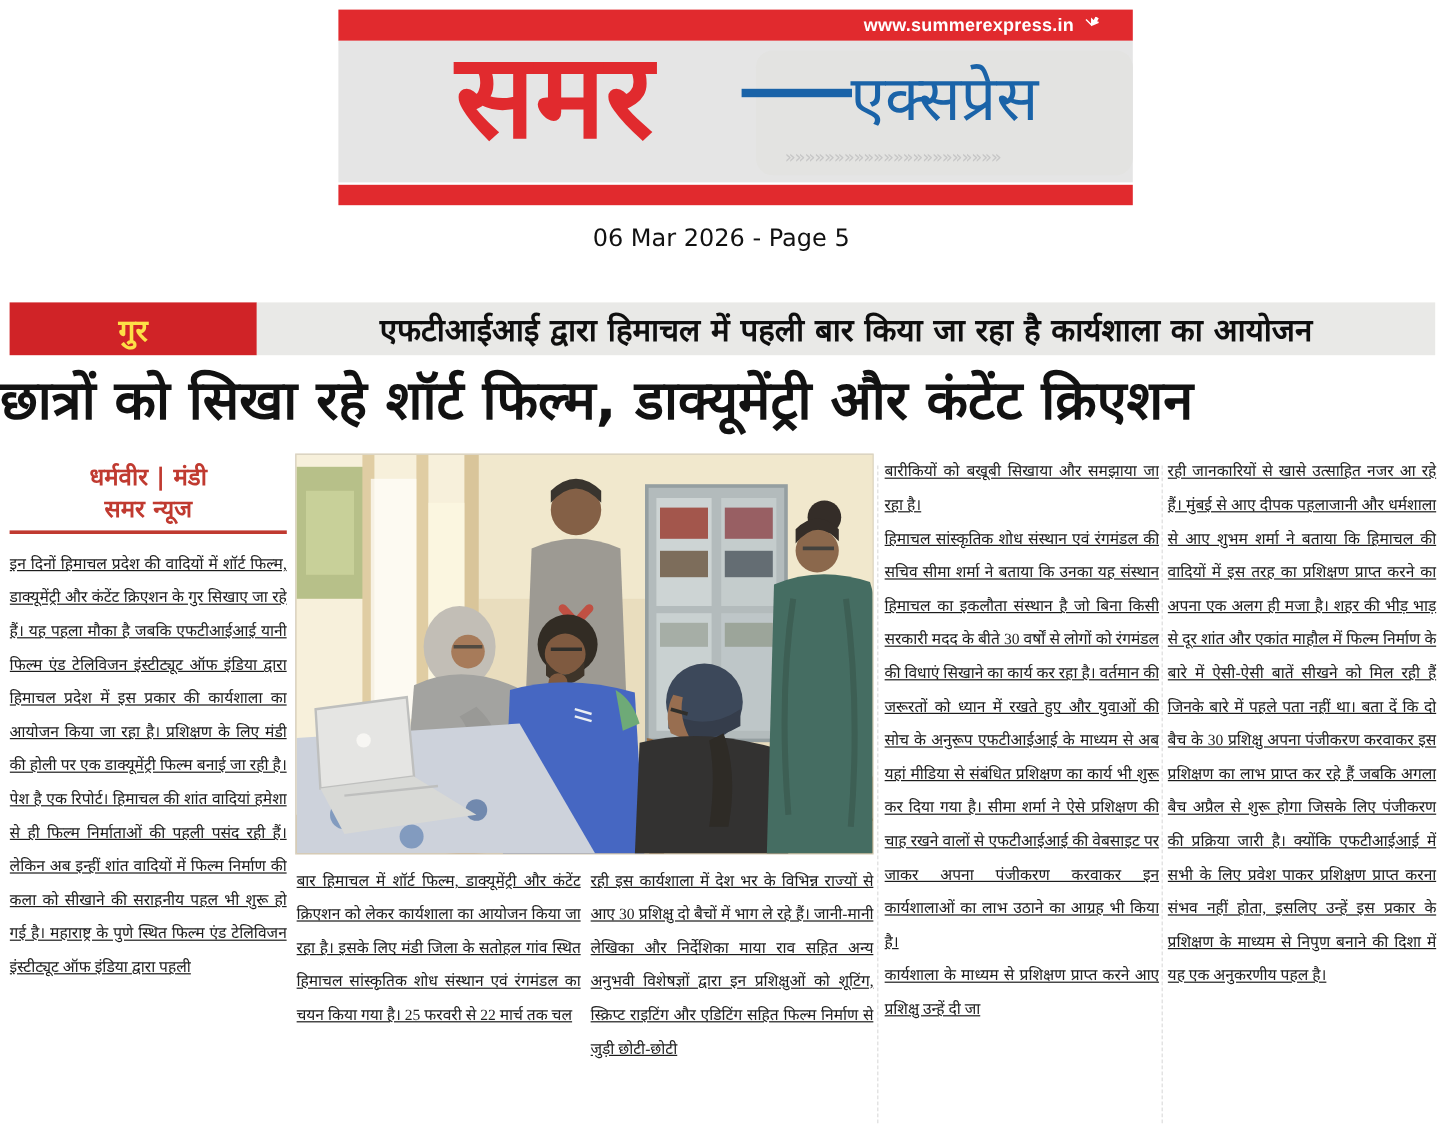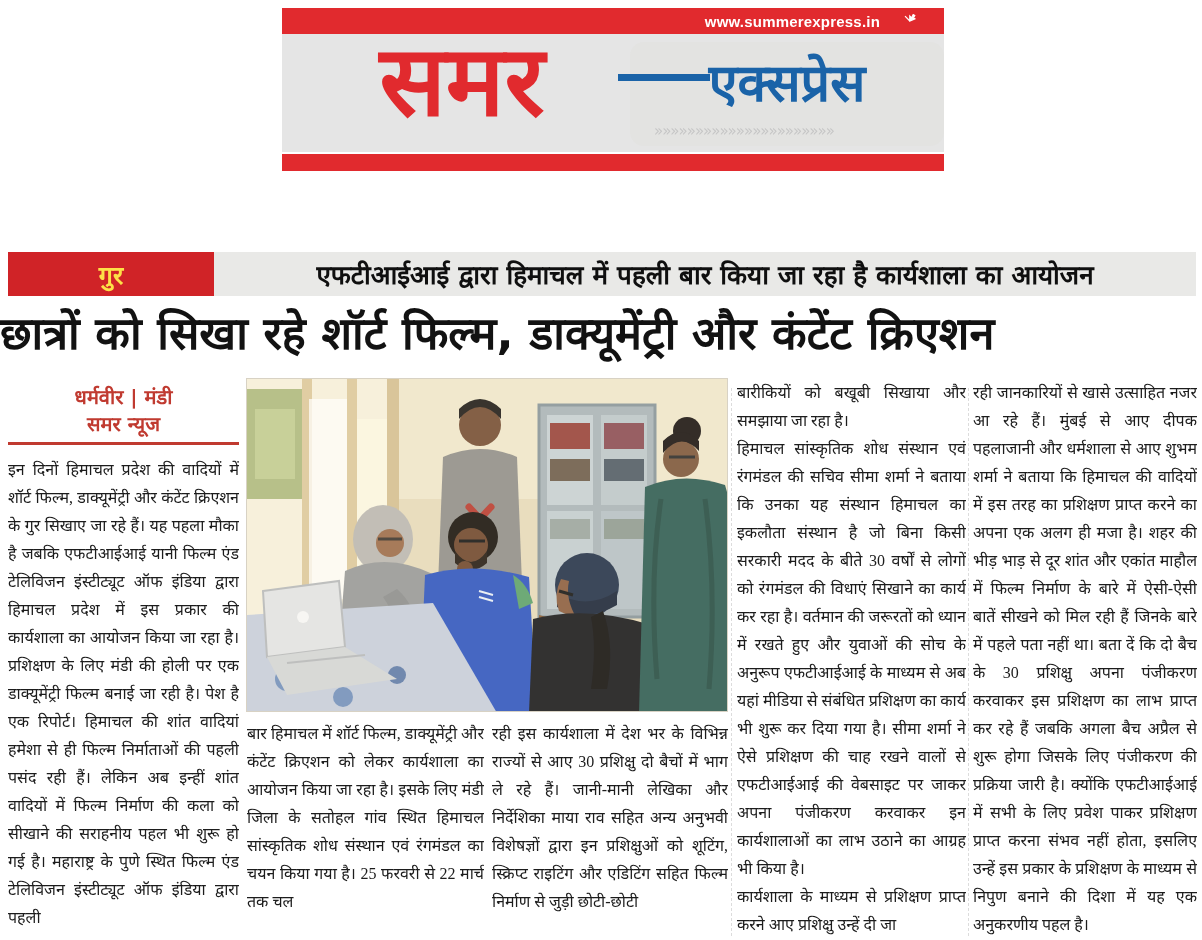--- a/index.html
+++ b/index.html
@@ -3,32 +3,32 @@
 <meta charset="utf-8">
 <style>
   * { margin:0; padding:0; box-sizing:border-box; }
   html,body { width:1202px; height:940px; background:#ffffff; overflow:hidden;
               font-family:"Liberation Serif","DejaVu Serif",serif; }
   .abs { position:absolute; }
 
   
   #masthead { left:282px; top:8px; width:662px; height:162px; }
   .m-topbar { position:absolute; left:0; top:0; width:662px; height:26px; background:#e12a2e;
-              display:flex; align-items:center; justify-content:flex-end; padding-right:26px; gap:24px; }
+              display:flex; align-items:center; justify-content:flex-end; padding-right:26px; gap:9px; }
   .m-url { color:#ffffff; font-family:"Liberation Sans","DejaVu Sans",sans-serif;
            font-weight:bold; font-size:15px; letter-spacing:.2px; }
   .m-mid { position:absolute; left:0; top:26px; width:662px; height:118px; background:#e5e5e5; }
   .m-title { position:absolute; left:4px; top:-12px; width:352px; text-align:center;
              color:#e12a2e; font-weight:800; font-size:98px; line-height:118px;
              font-family:"DejaVu Sans","Liberation Sans",sans-serif; }
   .m-subbox { position:absolute; left:348px; top:8px; width:314px; height:104px;
               background:#e3e3e1; border-radius:14px; }
   .m-shiro { position:absolute; left:-12px; top:32px; width:92px; height:7px; background:#1a63a8; }
   .m-sub { position:absolute; left:0; top:10px; width:314px; text-align:center; color:#1a63a8;
-           font-weight:700; font-size:52px; line-height:62px;
+           font-weight:400; font-size:52px; line-height:62px;
            font-family:"DejaVu Sans","Liberation Sans",sans-serif; }
   .m-chev { position:absolute; left:24px; bottom:6px; color:#c6c6c6; font-size:15px;
             letter-spacing:-1px; font-family:"DejaVu Sans",sans-serif; white-space:nowrap; }
   .m-botbar { position:absolute; left:0; top:146px; width:662px; height:17px; background:#e12a2e; }
 
   
   #epaper-block { left:0; top:186px; width:1202px; text-align:center; color:#111;
                   font-family:"DejaVu Sans","Liberation Sans",sans-serif;
                   font-size:20px; line-height:24px; }
 
@@ -50,22 +50,22 @@
   #byline-block { left:8px; top:384px; width:231px; text-align:center; color:#c03a30;
                   font-weight:bold; font-size:20px; line-height:27px;
                   font-family:"DejaVu Sans","Liberation Sans",sans-serif; }
   #byline-rule { left:8px; top:442px; width:231px; height:3px; background:#c03a30; }
 
   
   #photo-frame { left:246px; top:378px; width:482px; height:334px; border:1px solid #d8d2c4;
                  overflow:hidden; background:#e8ddc2; }
 
   
-  .bodycol { position:absolute; color:#1c1c1c; font-size:16px; line-height:28px;
-             text-align:justify; overflow:hidden; }
+  .bodycol { position:absolute; color:#1c1c1c; font-size:13px; line-height:28px;
+             text-align:justify; overflow:hidden;text-decoration:underline; }
   .bodycol p { margin:0; }
   #col1 { left:8px;   top:456px; width:231px; height:484px; }
   #col2 { left:247px; top:720px; width:237px; height:220px; }
   #col3 { left:492px; top:720px; width:236px; height:220px; }
   #col4 { left:737px; top:379px; width:229px; height:561px; }
   #col5 { left:973px; top:379px; width:224px; height:561px; }
   .colsep { position:absolute; top:388px; height:548px; width:0;
             border-left:1px dashed #dcdcdc; }
 </style>
 </head>
@@ -83,20 +83,21 @@
     <div class="m-subbox">
       <div class="m-shiro"></div>
       <div class="m-sub">एक्सप्रेस</div>
       <div class="m-chev">»»»»»»»»»»»»»»»»»»»»»»</div>
     </div>
   </div>
   <div class="m-botbar"></div>
 </div>
 
 <div class="abs" id="epaper-block">
+  <div>06 Mar 2026 - Page 5</div>
 </div>
 
 <div class="abs" id="section-row">
   <div class="sec-red">
     <span>गुर</span>
   </div>
   <div class="sec-gray">
     <span>एफटीआईआई द्वारा हिमाचल में पहली बार किया जा रहा है कार्यशाला का आयोजन</span>
   </div>
 </div>

